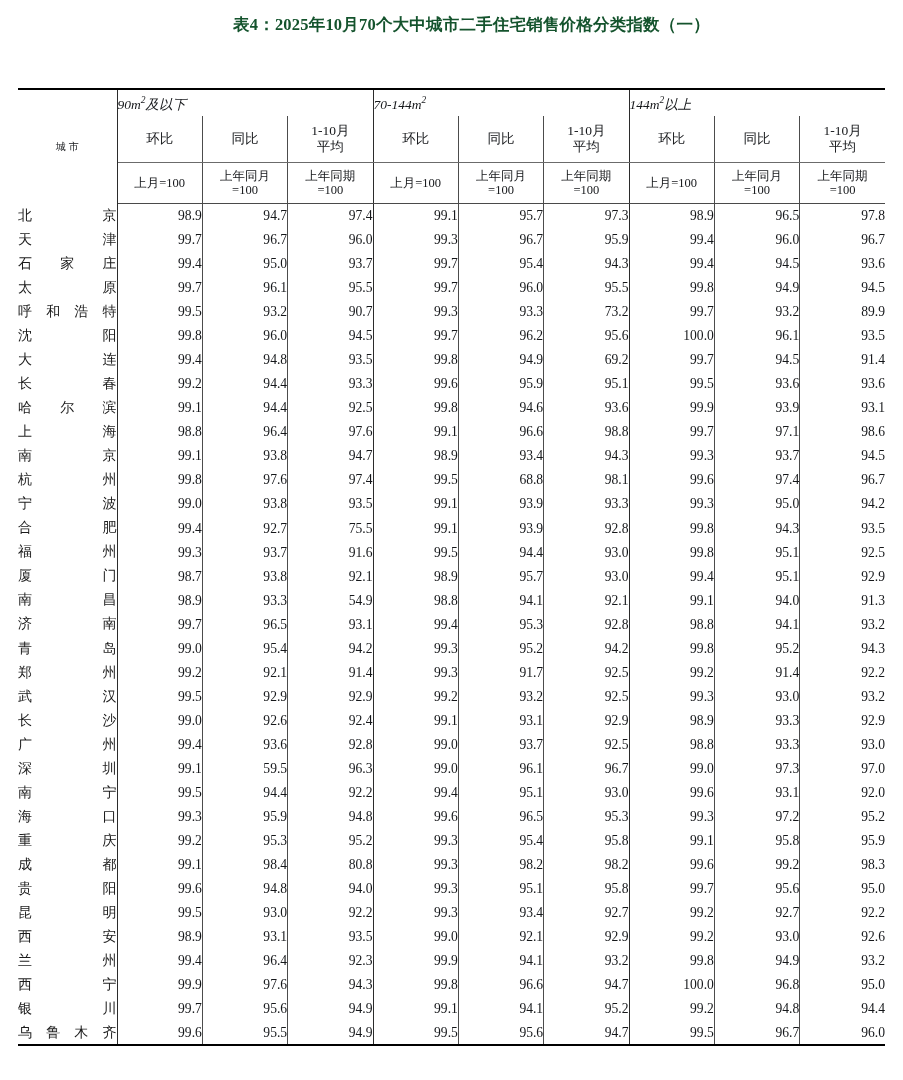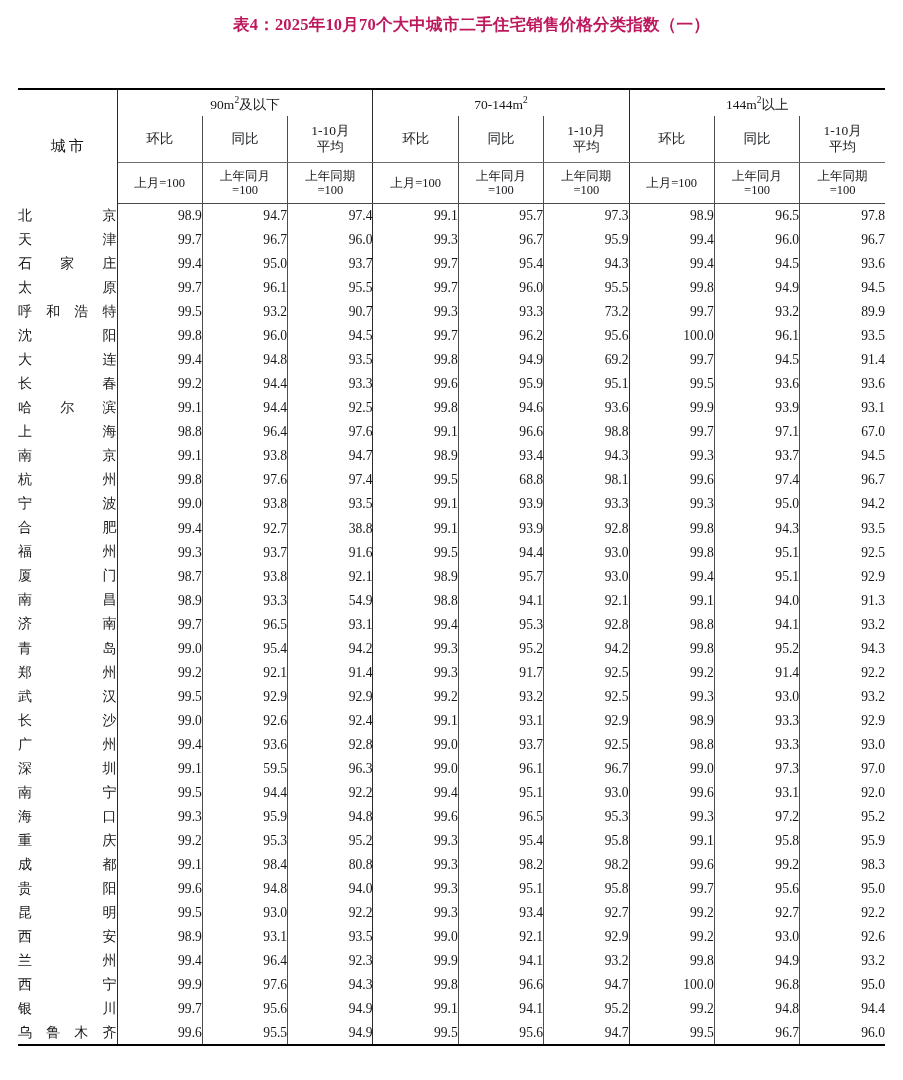--- a/index.html
+++ b/index.html
@@ -23,21 +23,21 @@
   }
 
   
   .title {
     text-align: center;
     font-weight: bold;
     font-size: 16.5px;
     letter-spacing: 0.2px;
     padding-top: 14px;
     padding-bottom: 0px;
-    color: #be185d;
+    color: #14532d;
     white-space: nowrap;
     margin-left: 40px;
   }
 
   
   .table-wrap {
     position: absolute;
     left: 18px;
     top: 88px;
     width: 867px;
@@ -68,23 +68,24 @@
 
   
   .ln-r  { border-right: 0.8px solid #4c4c4c; }
   .ln-b  { border-bottom: 0.8px solid #6b6b6b; }
   
   .ln-grp { border-right: 1.5px solid #2b2b2b; }
 
   
   .hdr-group {
     height: 26px;
-    text-align: center;
+    text-align: left;
     font-size: 13.5px;
     white-space: nowrap;
+    font-style: italic;
   }
   .hdr-group sup { font-size: 9.5px; vertical-align: super; }
 
   .hdr-mid {
     height: 46px;
     text-align: center;
     font-size: 13.5px;
     white-space: nowrap;
   }
   .hdr-mid .two-line {
@@ -95,21 +96,21 @@
   .hdr-base {
     height: 40px;
     text-align: center;
     font-size: 12.5px;
     white-space: nowrap;
   }
   .hdr-base .two-line { display: block; line-height: 1.16; }
 
   .hdr-city {
     text-align: center;
-    font-size: 15px;
+    font-size: 10px;
     letter-spacing: 3px;
     text-indent: 3px;
   }
 
   
   tbody tr { height: 24.05px; }
 
   td.city {
     font-size: 14px;
     color: #1b1b1b;
@@ -416,21 +417,21 @@
               </span>
             </td>
             <td class="num ln-r">98.8</td>
             <td class="num ln-r">96.4</td>
             <td class="num ln-grp">97.6</td>
             <td class="num ln-r">99.1</td>
             <td class="num ln-r">96.6</td>
             <td class="num ln-grp">98.8</td>
             <td class="num ln-r">99.7</td>
             <td class="num ln-r">97.1</td>
-            <td class="num">67.0</td>
+            <td class="num">98.6</td>
           </tr>
           <tr>
             <td class="city ln-grp">
               <span class="nm">
                 <span>南</span>
                 <span>京</span>
               </span>
             </td>
             <td class="num ln-r">99.1</td>
             <td class="num ln-r">93.8</td>
@@ -478,21 +479,21 @@
           </tr>
           <tr>
             <td class="city ln-grp">
               <span class="nm">
                 <span>合</span>
                 <span>肥</span>
               </span>
             </td>
             <td class="num ln-r">99.4</td>
             <td class="num ln-r">92.7</td>
-            <td class="num ln-grp">38.8</td>
+            <td class="num ln-grp">75.5</td>
             <td class="num ln-r">99.1</td>
             <td class="num ln-r">93.9</td>
             <td class="num ln-grp">92.8</td>
             <td class="num ln-r">99.8</td>
             <td class="num ln-r">94.3</td>
             <td class="num">93.5</td>
           </tr>
           <tr>
             <td class="city ln-grp">
               <span class="nm">

